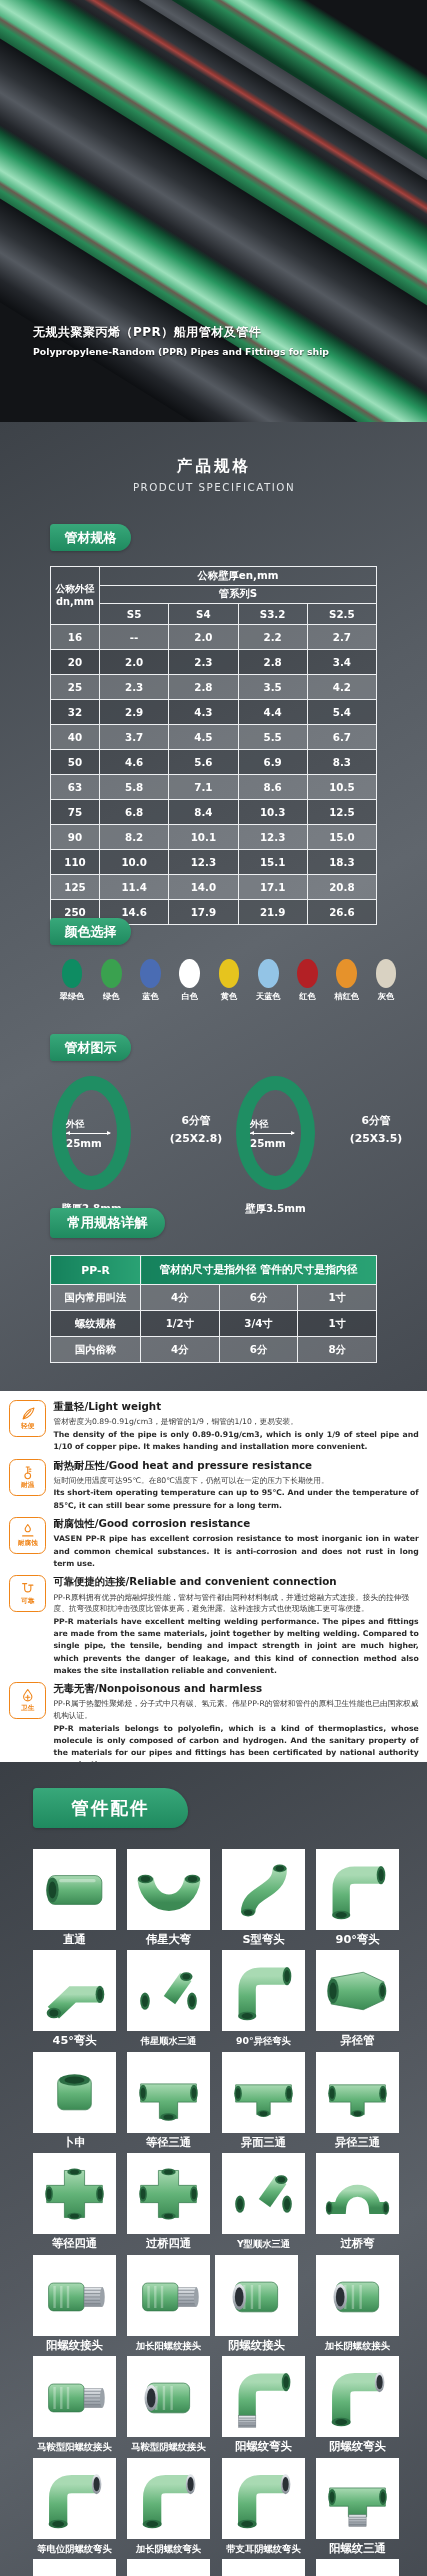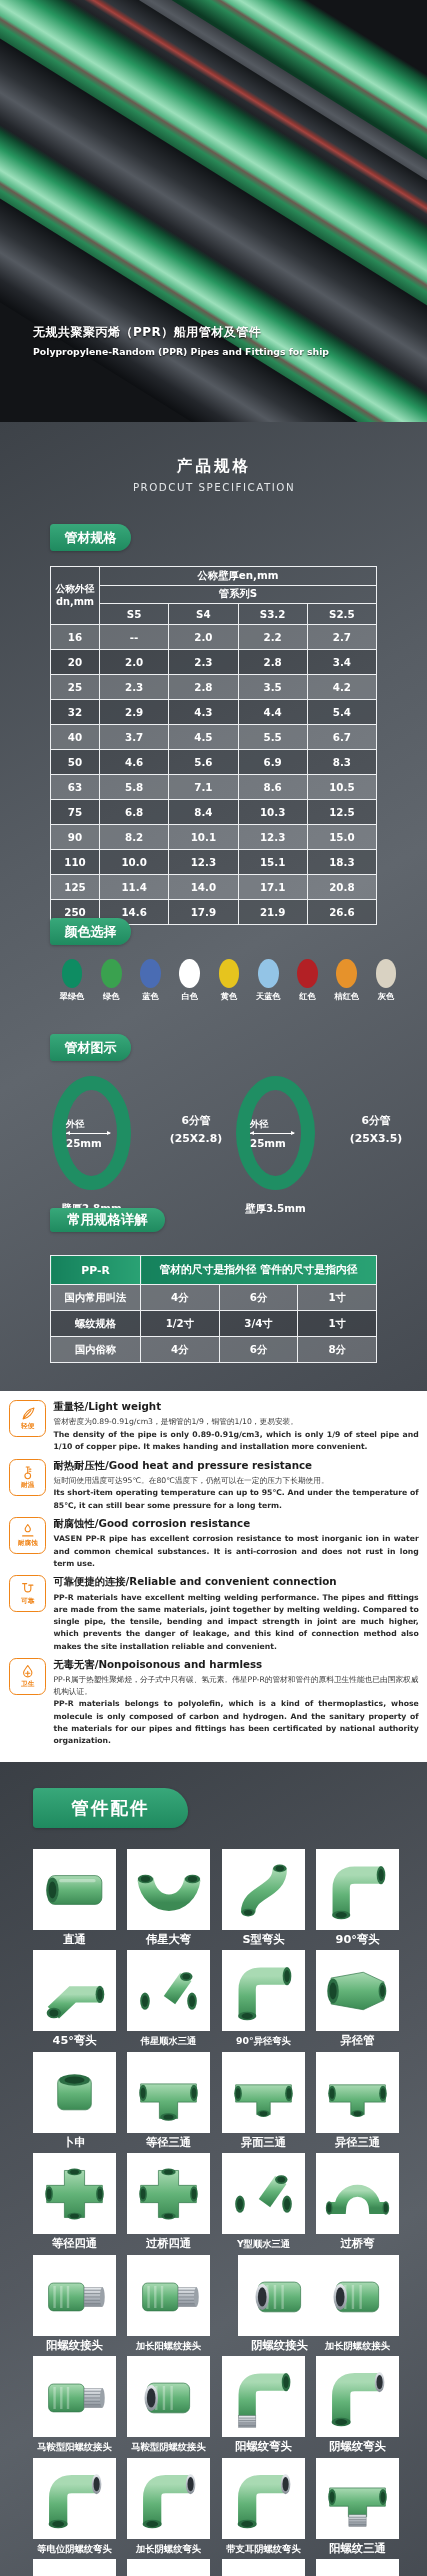--- a/index.html
+++ b/index.html
@@ -296,21 +296,21 @@
           <div class="dim-line"></div>
           <div class="sz">25mm</div>
         </div>
         <div class="wall-label" style="left: 224px; top: 130px;">壁厚3.5mm</div>
         <div class="side-text" style="left: 335px; top: 40px;">
           <div>6分管</div>
           <div>(25X3.5)</div>
         </div>
       </div>
 
-    <div class="badge" style="left:50px;top:786px;width:115px;height:24px;font-size:13.4px;">常用规格详解</div>
+    <div class="badge" style="left:50px;top:786px;width:115px;height:30px;font-size:13.4px;">常用规格详解</div>
 
     <table class="t2">
       <colgroup>
           <col style="width:90px">
           <col>
           <col>
           <col>
         </colgroup>
       <thead>
         <tr>
@@ -383,20 +383,21 @@
       </div>
       <div class="feature">
         <div class="ficon">
           <div class="glyph"><svg viewBox="0 0 30 30" width="15.5" height="15.5" fill="none" stroke="#f08519" stroke-width="2.1" stroke-linecap="round" stroke-linejoin="round">
               <path d="M9,5 L9,15 A6,6 0 0,0 21,15 L21,8 M5,5 L13,5 M17,8 L25,8"></path>
             </svg></div>
           <div class="ilabel">可靠</div>
         </div>
         <div class="fbody">
           <div class="ftitle">可靠便捷的连接/Reliable and convenient connection</div>
+          <div class="fcn">PP-R原料拥有优异的熔融焊接性能，管材与管件都由同种材料制成，并通过熔融方式连接。接头的拉伸强度、抗弯强度和抗冲击强度比管体更高，避免泄露。这种连接方式也使现场施工更可靠便捷。</div>
           <div class="fen">PP-R materials have excellent melting welding performance. The pipes and fittings are made from the same materials, joint together by melting welding. Compared to single pipe, the tensile, bending and impact strength in joint are much higher, which prevents the danger of leakage, and this kind of connection method also makes the site installation reliable and convenient.</div>
         </div>
       </div>
       <div class="feature">
         <div class="ficon">
           <div class="glyph"><svg viewBox="0 0 30 30" width="15.5" height="15.5" fill="none" stroke="#f08519" stroke-width="2.1" stroke-linecap="round" stroke-linejoin="round">
               <path d="M15,3 C19,9 23,12 23,17 A8,8 0 1,1 7,17 C7,12 11,9 15,3 Z M15,14 L15,22 M11,18 L19,18"></path>
             </svg></div>
           <div class="ilabel">卫生</div>
         </div>
@@ -641,21 +642,21 @@
               <rect x="36" y="54" width="5" height="46" fill="#ffffff" opacity="0.3"></rect>
               <rect x="50" y="54" width="5" height="46" fill="#ffffff" opacity="0.3"></rect>
               <rect x="64" y="54" width="5" height="46" fill="#ffffff" opacity="0.3"></rect>
               <rect x="100" y="57" width="38" height="40" fill="url(#mgrad)" stroke="#767d85" stroke-width="1"></rect>
               <path d="M100,63 h38 M100,70 h38 M100,77 h38 M100,84 h38 M100,91 h38" stroke="#767d85" stroke-width="1.6"></path>
               <ellipse cx="138" cy="77" rx="5" ry="20" fill="#9aa1a8"></ellipse>
             </svg>
           </div>
           <div class="fit-label small">加长阳螺纹接头</div>
         </div>
-        <div class="fit-cell" style="left: 205px; top: 406px;">
+        <div class="fit-cell" style="left: 182px; top: 406px;">
           <div class="fit-card">
             <svg viewBox="0 0 160 150" width="77" height="72">
               <rect x="36" y="46" width="88" height="62" rx="13" fill="url(#pgrad)" stroke="#37794c" stroke-width="1.5"></rect>
               <rect x="52" y="52" width="5" height="50" fill="#ffffff" opacity="0.3"></rect>
               <rect x="68" y="52" width="5" height="50" fill="#ffffff" opacity="0.3"></rect>
               <rect x="84" y="52" width="5" height="50" fill="#ffffff" opacity="0.3"></rect>
               <ellipse cx="44" cy="77" rx="14" ry="27" fill="url(#mgrad)"></ellipse>
               <ellipse cx="44" cy="77" rx="9" ry="20" fill="#2a2f35"></ellipse>
             </svg>
           </div>

